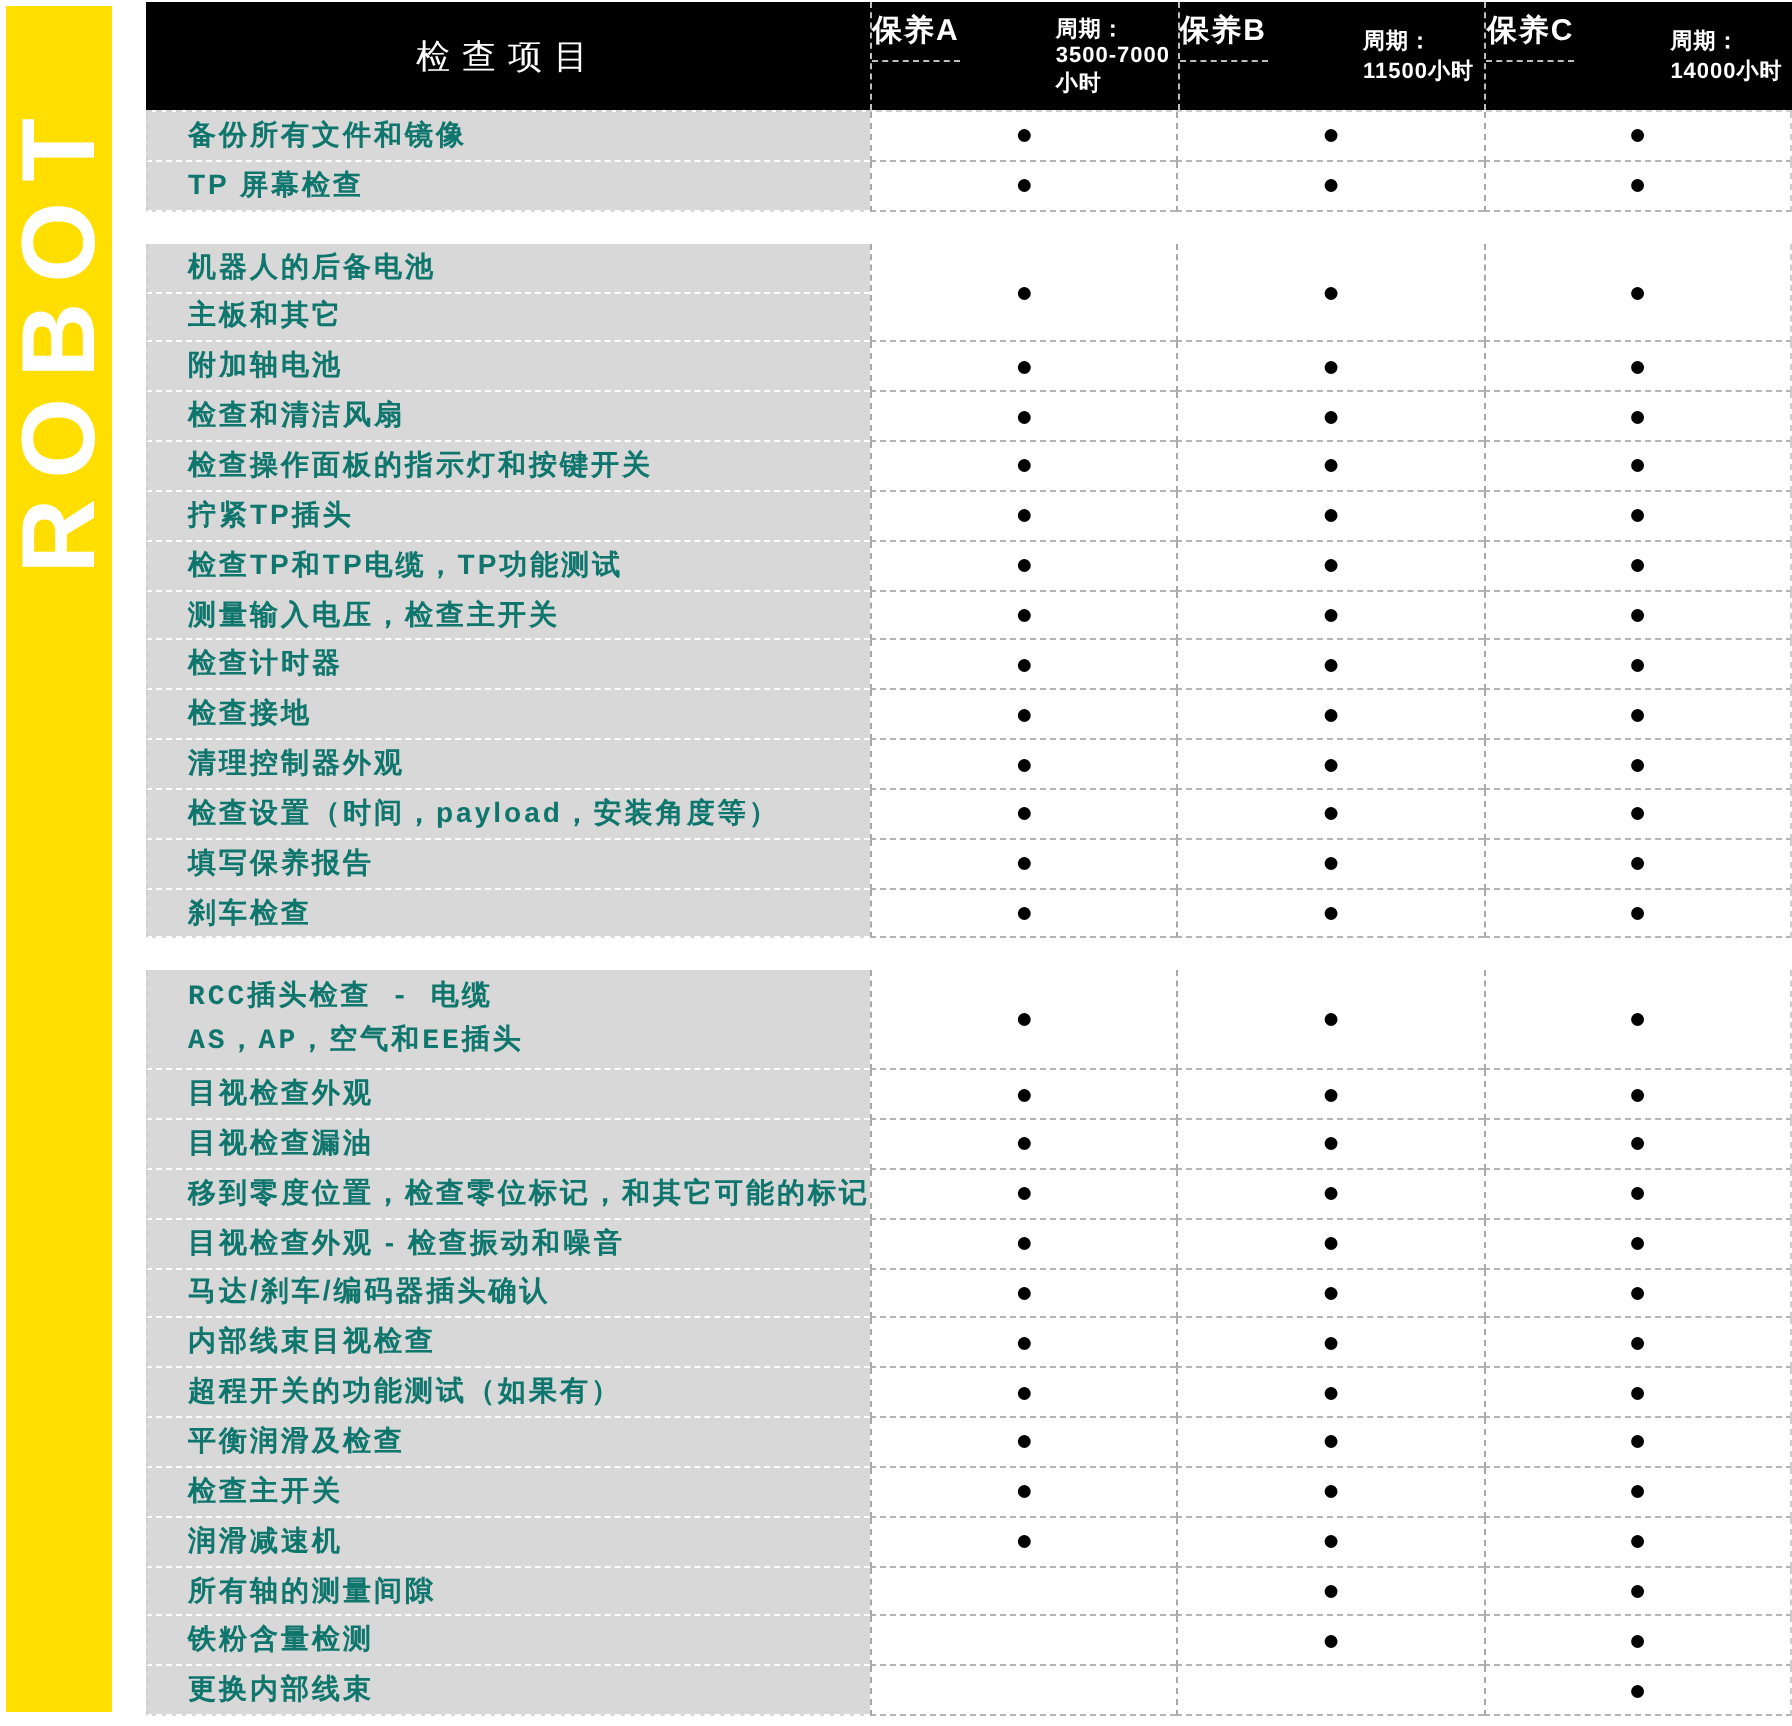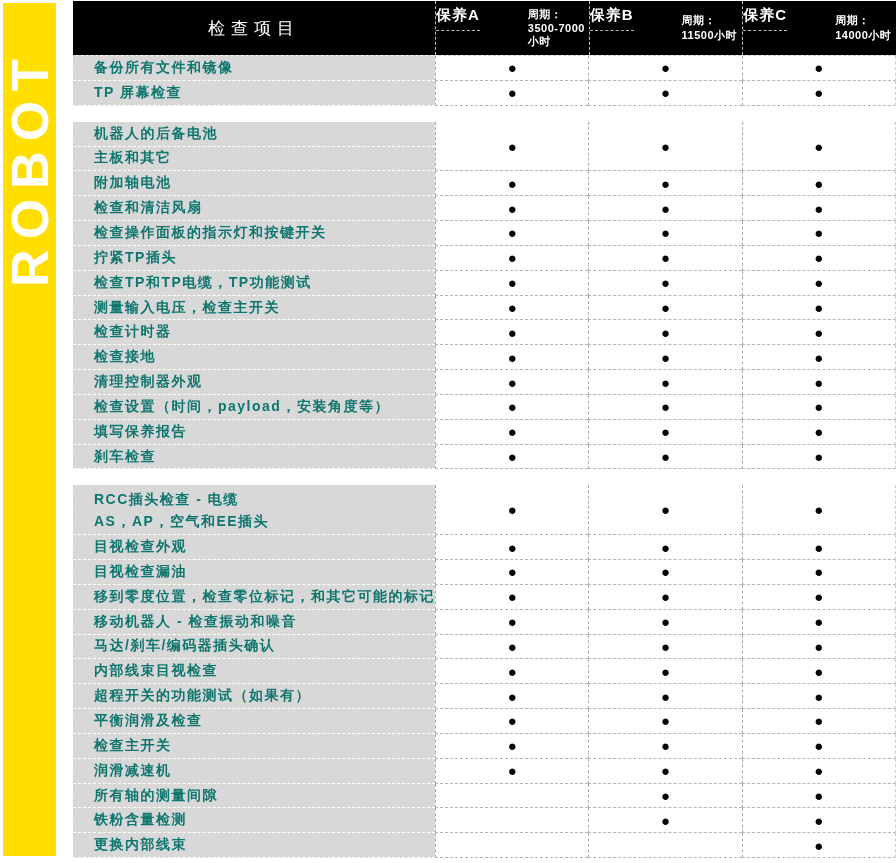--- a/index.html
+++ b/index.html
@@ -34,21 +34,21 @@
   
   .t-body{flex:1;display:flex;flex-direction:column;}
   .band{display:flex;flex:1;min-height:0;}
   .band.double{flex:2;margin-top:16px;}
 
   .lbl,.lbl-stack{width:362px;box-sizing:border-box;}
   .lbl{background:var(--c-lbl,#D8D8D8);display:flex;align-items:center;
        padding-left:20px;font-size:14px;font-weight:bold;letter-spacing:1.5px;color:#0f766e;
        border-left:1px dashed #cfcfcf;border-bottom:1px dashed #ffffff;white-space:nowrap;overflow:hidden;}
   .lbl.multiline{flex-direction:column;align-items:flex-start;justify-content:center;gap:4px;}
-  .lbl.multiline .line{line-height:18px;}
+  .lbl.multiline .line{line-height:18px;font-family:Liberation Mono, monospace;}
   .lbl-stack{display:flex;flex-direction:column;}
   .lbl-stack .lbl{flex:1;width:100%;}
 
   .mark-cell{flex:1;background:var(--c-cell,#fff);display:flex;align-items:center;justify-content:center;
              border-left:1px dashed #a9a9a9;border-bottom:1px dashed #b5b5b5;box-sizing:border-box;}
   .mark-cell.last{border-right:1px dashed #cccccc;}
   .dot{font-size:15px;line-height:1;color:var(--c-dot,#000);}
 </style>
 </head>
 <body>
@@ -304,21 +304,21 @@
             <div class="dot">●</div>
           </div>
           <div class="mark-cell">
             <div class="dot">●</div>
           </div>
           <div class="mark-cell last">
             <div class="dot">●</div>
           </div>
         </div>
         <div class="band">
-          <div class="lbl">移动机器人 - 检查振动和噪音</div>
+          <div class="lbl">目视检查外观 - 检查振动和噪音</div>
           <div class="mark-cell">
             <div class="dot">●</div>
           </div>
           <div class="mark-cell">
             <div class="dot">●</div>
           </div>
           <div class="mark-cell last">
             <div class="dot">●</div>
           </div>
         </div>

